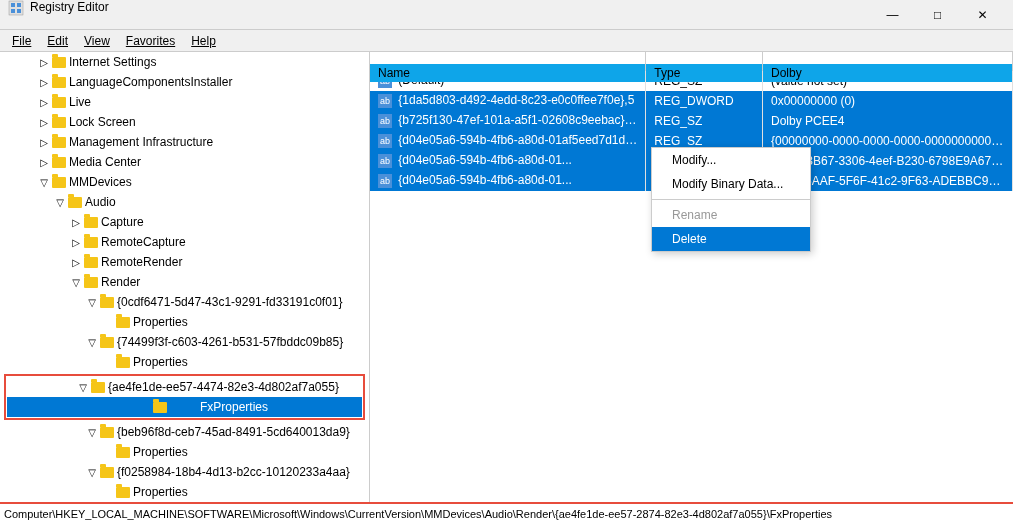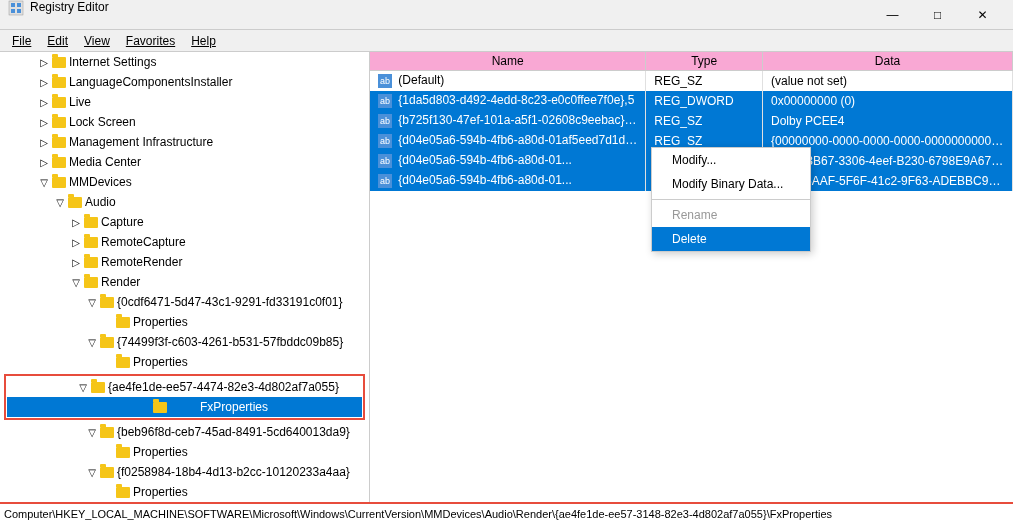--- a/index.html
+++ b/index.html
@@ -125,29 +125,29 @@
     .reg-table {
       flex: 1;
       overflow-y: auto;
       overflow-x: auto;
     }
     table {
       width: 100%;
       border-collapse: collapse;
     }
     thead th {
-      background: #f9a8d4;
+      background: #0ea5e9;
       border-bottom: 1px solid #ccc;
       border-right: 1px solid #ccc;
-      text-align: center;
+      text-align: left;
       padding: 2px 8px;
       font-weight: normal;
       font-size: 12px;
       position: sticky;
-      top: 0;
+      top: 12px;
       z-index: 1;
     }
     tbody tr {
       height: 20px;
     }
     tbody tr.selected-row { background: #0078d4; color: #fff; }
     tbody tr.selected-row td { color: #fff; margin-top: 10px; }
     tbody td {
       padding: 1px 8px;
       border-right: 1px solid #e0e0e0;
@@ -405,21 +405,21 @@
   </div>
 
   <div class="right-panel">
 
     <div class="reg-table">
       <table>
         <thead>
           <tr>
             <th style="width: 280px;">Name</th>
             <th style="width: 120px;">Type</th>
-            <th>Data</th>
+            <th>Dolby</th>
           </tr>
         </thead>
         <tbody id="table-body">
         <tr>
               <td><span class="ab-icon">ab</span> (Default)</td>
               <td>REG_SZ</td>
               <td>(value not set)</td>
             </tr>
             <tr class="selected-row">
               <td><span class="ab-icon">ab</span> {1da5d803-d492-4edd-8c23-e0c0ffee7f0e},5</td>
@@ -455,14 +455,14 @@
       <div class="ctx-item">Modify Binary Data...</div>
       <div class="ctx-separator"></div>
       <div class="ctx-item disabled">Rename</div>
       <div class="ctx-item selected-ctx">Delete</div>
     </div>
 
   </div>
 </div>
 
 <div class="status-bar">
-  <span>Computer\HKEY_LOCAL_MACHINE\SOFTWARE\Microsoft\Windows\CurrentVersion\MMDevices\Audio\Render\{ae4fe1de-ee57-3148-82e3-4d802af7a055}\FxProperties</span>
+  <span>Computer\HKEY_LOCAL_MACHINE\SOFTWARE\Microsoft\Windows\CurrentVersion\MMDevices\Audio\Render\{ae4fe1de-ee57-2874-82e3-4d802af7a055}\FxProperties</span>
 </div>
 
 </body></html>

